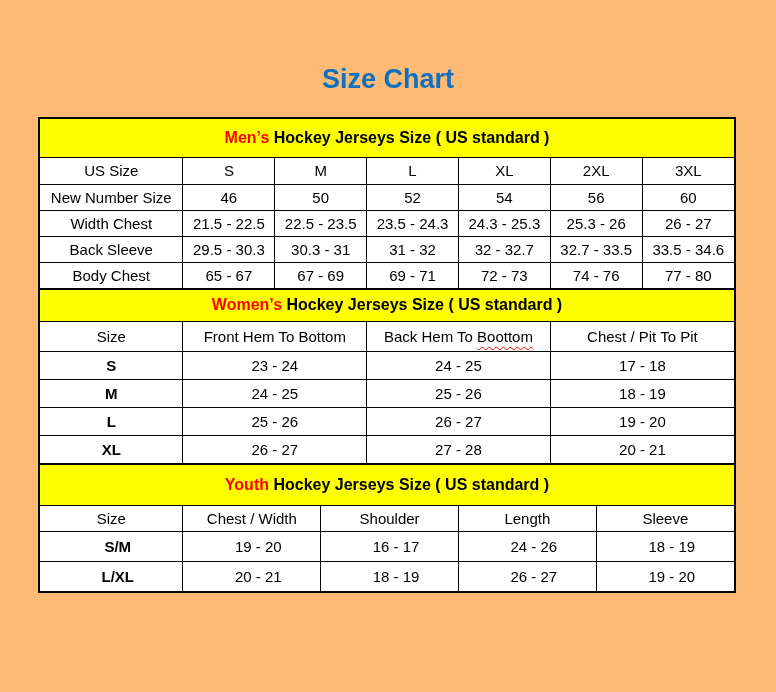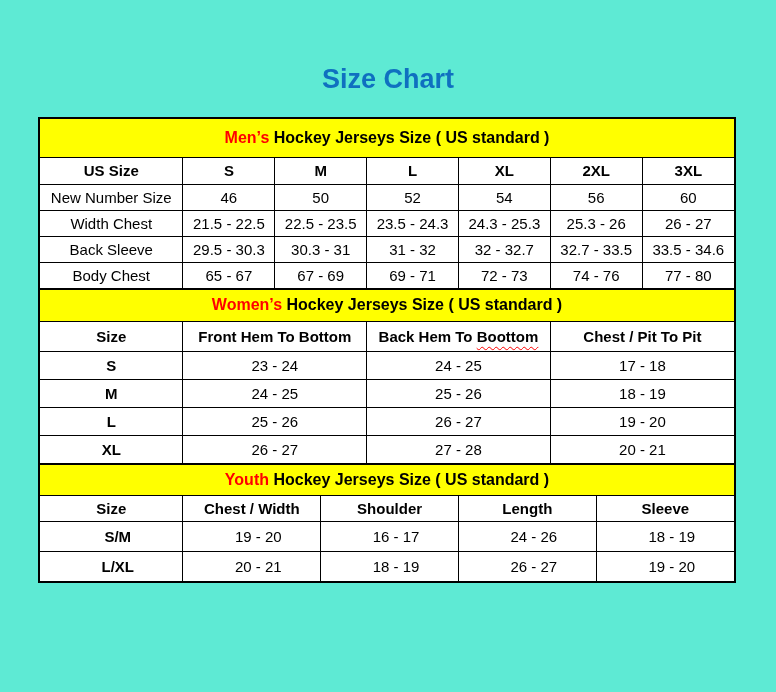--- a/index.html
+++ b/index.html
@@ -6,21 +6,21 @@
     --title-color: #0F70C0;
     --band-bg: #FFFF00;
     --accent: #FF0000;
     --border-c: #000000;
   }
   * { margin: 0; padding: 0; }
   html, body { background: #ffffff; }
   .page {
     width: 776px;
     height: 692px;
-    background: #5eead4;
+    background: #fdba74;
     font-family: "Liberation Sans", sans-serif;
     color: #000000;
     overflow: hidden;
   }
   .title {
     text-align: center;
     padding-top: 64px;
     margin-bottom: 22px;
     font-size: 27px;
     font-weight: 700;
@@ -54,39 +54,39 @@
   tr > :last-child  { border-right: none; }
   tbody tr:first-child > * { border-top: none; }
   tbody tr:last-child  > * { border-bottom: none; }
 
   .band-cell {
     background: var(--band-bg);
     font-weight: 700;
     font-size: 16px;
   }
   .band-accent { color: var(--accent); }
-  th { font-weight: 700; }
+  th { font-weight: 400; }
   td { font-weight: 400; }
   td.bold { font-weight: 700; }
   .squiggle {
     text-decoration: underline;
     text-decoration-style: wavy;
     text-decoration-color: var(--accent);
     text-decoration-thickness: 1px;
     text-underline-offset: 4px;
   }
 
   
   .t-mens   .band-cell { height: 38px; }
   .t-mens   .head-row > th { height: 27px; }
   .t-mens   .data-row > td { height: 26px; }
   .t-womens .band-cell { height: 32px; }
   .t-womens .head-row > th { height: 30px; }
   .t-womens .data-row > td { height: 28px; }
-  .t-youth  .band-cell { height: 31px; }
+  .t-youth  .band-cell { height: 41px; }
   .t-youth  .head-row > th { height: 26px; }
   .t-youth  .data-row > td { height: 30px; padding-left: 17px; }
 
   
   col.c-label { width: 20.6%; }
   .t-mens   col.c-rest { width: 13.233%; }
   .t-womens col.c-rest { width: 26.466%; }
   .t-youth  col.c-rest { width: 19.85%; }
 </style>
 </head>

